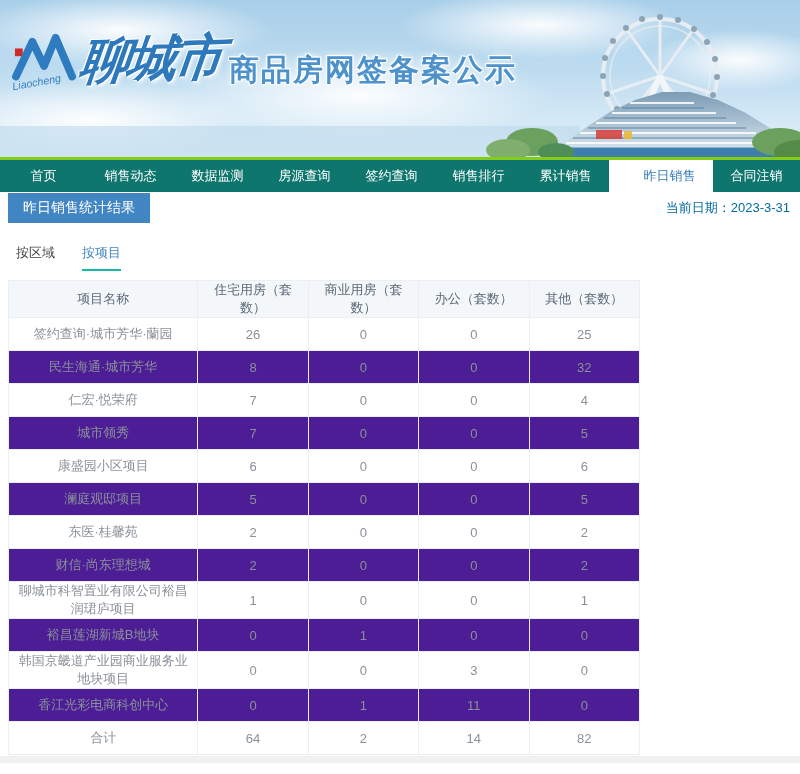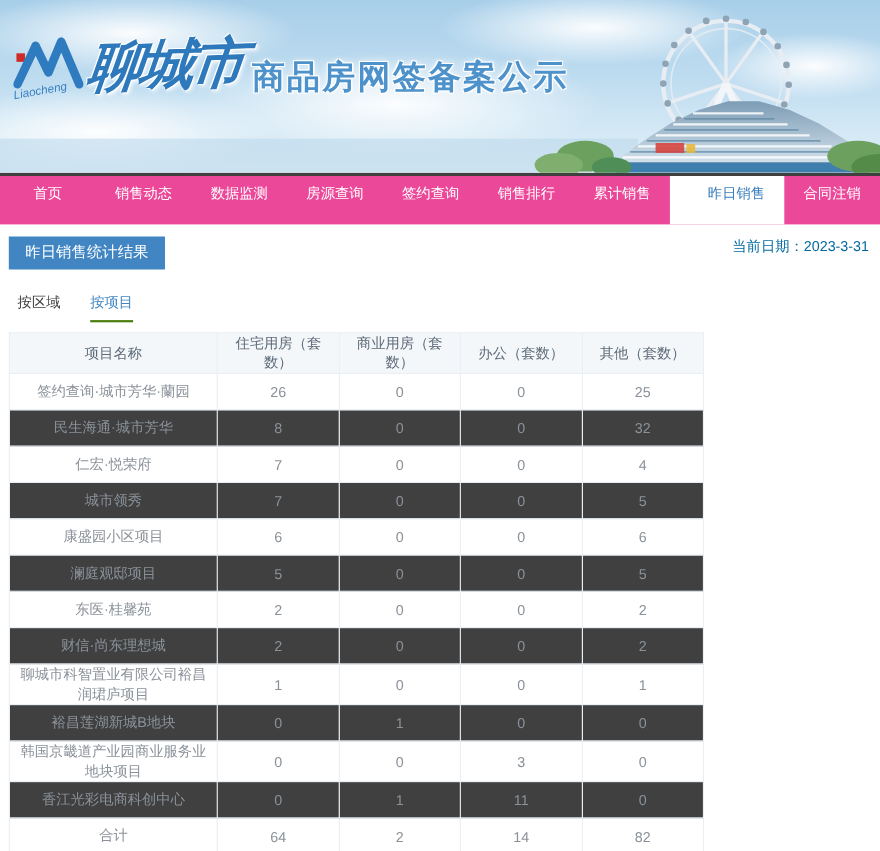--- a/index.html
+++ b/index.html
@@ -31,60 +31,60 @@
   }
   .brand-title {
     font-size:30px; font-weight:bold; color:#4e92cc;
     letter-spacing:2px; margin:26px 0 0 8px;
     text-shadow:1px 1px 0 #fff,-1px -1px 0 #fff,1px -1px 0 #fff,-1px 1px 0 #fff,0 0 6px rgba(255,255,255,.9);
     text-align:center;
   }
   
   .main-nav {
     display:flex;
-    background:#ec4899;
-    border-top:3px solid #404040;
-    height:47px;
+    background:#0f766e;
+    border-top:3px solid #84cc16;
+    height:35px;
   }
   .nav-item {
     flex:1; text-align:center; line-height:31px;
     color:#ffffff; font-size:13px; cursor:pointer;
     text-decoration:none;
   }
   .nav-item.active { background:#ffffff; color:#3a7dbd;padding-left:17px; }
   
   .section-head {
-    display:flex; justify-content:space-between; 
-    padding:11px 10px 0 8px;
+    display:flex; justify-content:space-between; align-items:center;
+    padding:1px 10px 0 8px;
   }
   .section-badge {
     background:#4186c2; color:#ffffff;
     font-size:14px; padding:6px 15px;
   }
   .current-date { font-size:13px; color:#0369a1; }
   
   .filter-tabs {
     display:flex; gap:27px;
     padding:21px 8px 0 16px; font-size:13px;
   }
   .filter-tab { color:#3f3f3f; padding-bottom:7px; cursor:pointer; }
-  .filter-tab.active { color:#4186c2; border-bottom:2px solid #4d7c0f; }
+  .filter-tab.active { color:#4186c2; border-bottom:2px solid #14b8a6; }
   
   table.report {
     width:632px; margin:9px 8px 0 8px;
     border-collapse:collapse; table-layout:fixed;
   }
   .report th, .report td {
     border:1px solid #e9eff5;
     height:33px; text-align:center;
     font-weight:normal; padding:0 4px;
   }
   .report th { background:#f3f7fa; color:#5d6a76; font-size:13px; }
   .report td { color:#8a9199; font-size:13px; background:#ffffff; }
-  .report tr.alt td { background:#404040; }
+  .report tr.alt td { background:#4c1d95; }
   .report col.c-name { width:30%; }
   .report col.c-num { width:17.5%; }
   
   .bottom-strip { height:7px; background:#f1f1f1; margin-top:1px; }
 </style>
 </head>
 <body>
 
 <header class="banner">
   <svg class="banner-art" viewBox="0 0 800 157" preserveAspectRatio="none" aria-hidden="true">

